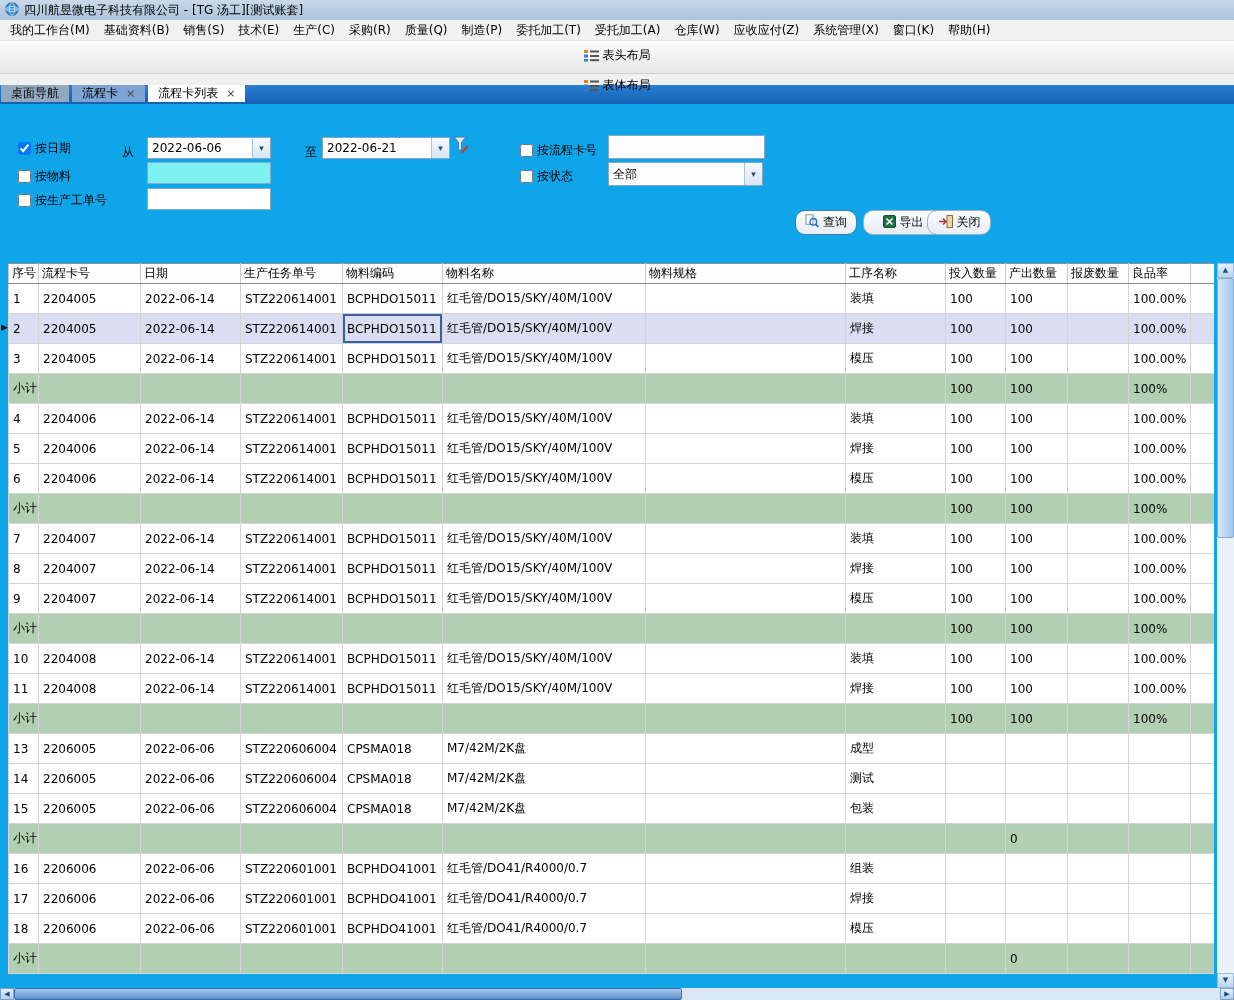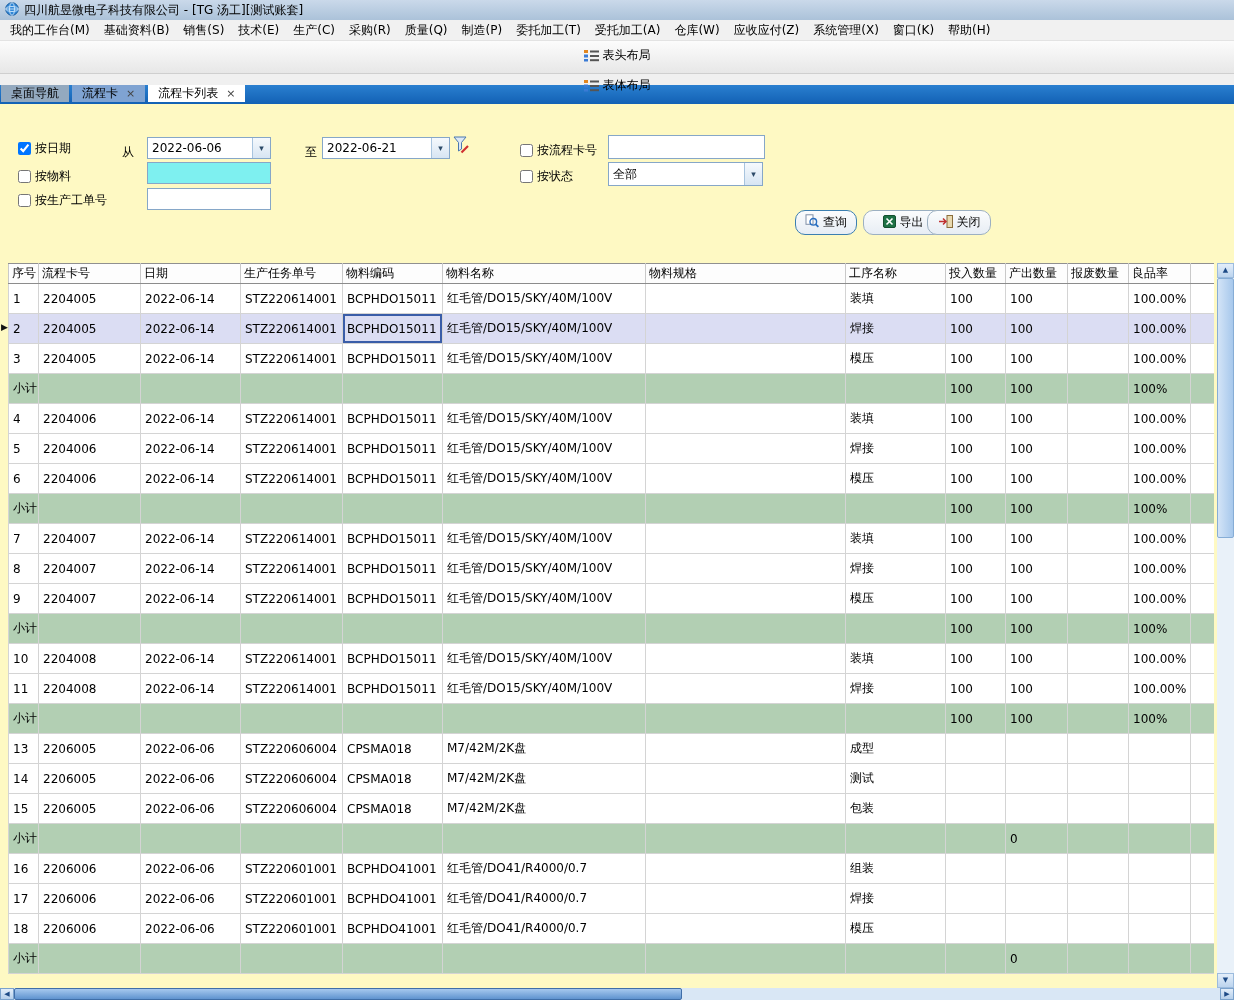--- a/index.html
+++ b/index.html
@@ -22,21 +22,21 @@
   .gap { height:11px; background:#f0f0f0; }
 
   .tabstrip { height:19px; background:linear-gradient(#2a7fd0,#1261b4); display:flex; align-items:flex-start;
               gap:3px; padding-left:1px; }
   .tab { display:flex; align-items:center; padding:0 10px; font-size:12px; white-space:nowrap; }
   .tab.inactive1 { background:#93a9bf; }
   .tab.inactive2 { background:#7fa3d2; }
   .tab.active { background:#ffffff; }
   .tab-close { margin-left:8px; font-size:11px; color:#444; line-height:1; }
 
-  .content { position:relative; height:896px; background:#fef9c3; }
+  .content { position:relative; height:896px; background:#0ea5e9; }
   .flabel { position:absolute; white-space:nowrap; }
   .chk { position:absolute; display:flex; align-items:center; gap:4px; white-space:nowrap; }
   .chk input { width:13px; height:13px; margin:0; }
   .combo { position:absolute; height:22px; border:1px solid #86a7c8; background:#fff; display:flex; }
   .combo-val { flex:1; padding:3px 4px; overflow:hidden; white-space:nowrap; }
   .combo-btn { width:18px; background:linear-gradient(#f5f9fd,#d7e5f3); border-left:1px solid #a8c4de;
                text-align:center; font-size:9px; line-height:20px; color:#2c4a68; }
   .txt { position:absolute; height:22px; border:1px solid #86a7c8; background:#fff; padding:0 4px; font:inherit; }
   .txt.cyan { background:#7ef0f0; }
   .ficon { position:absolute; }

